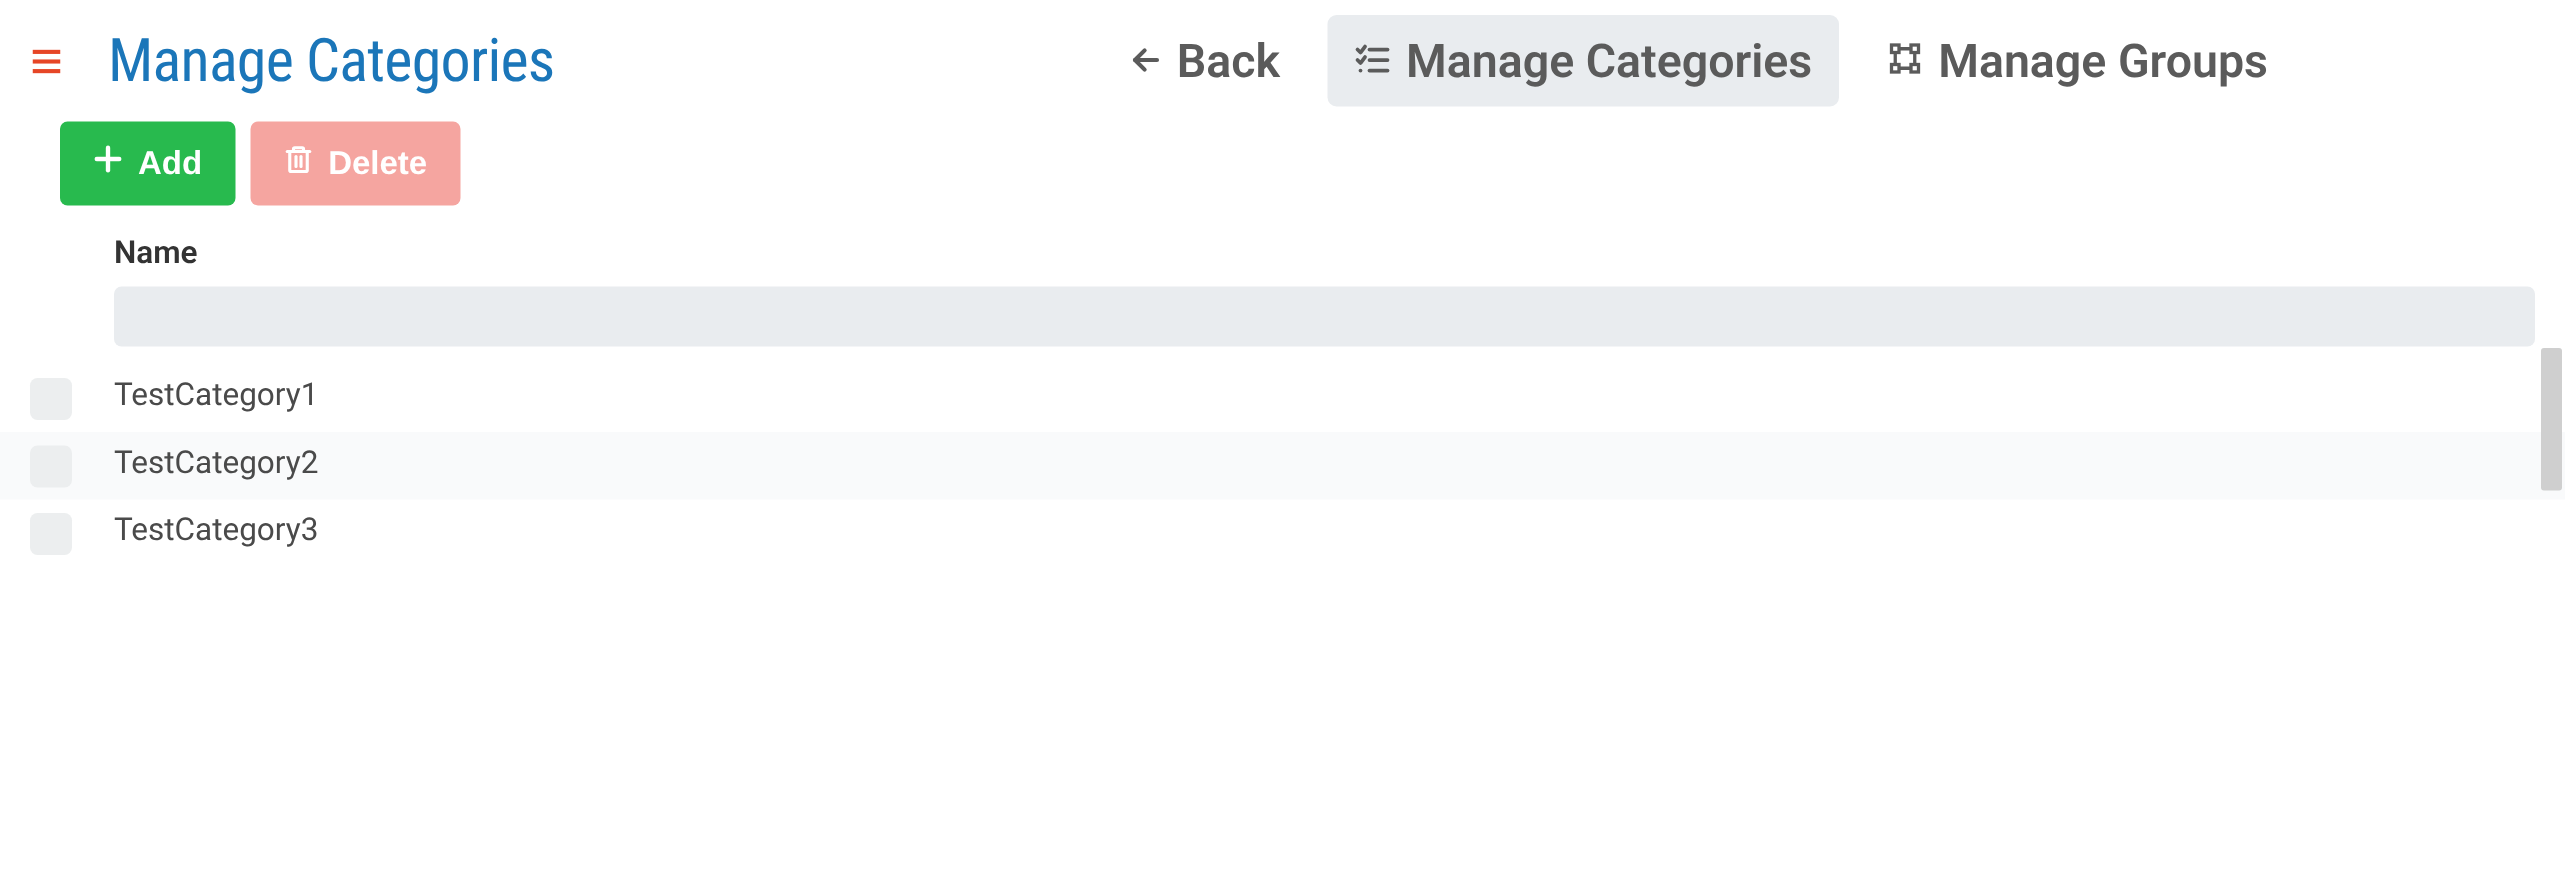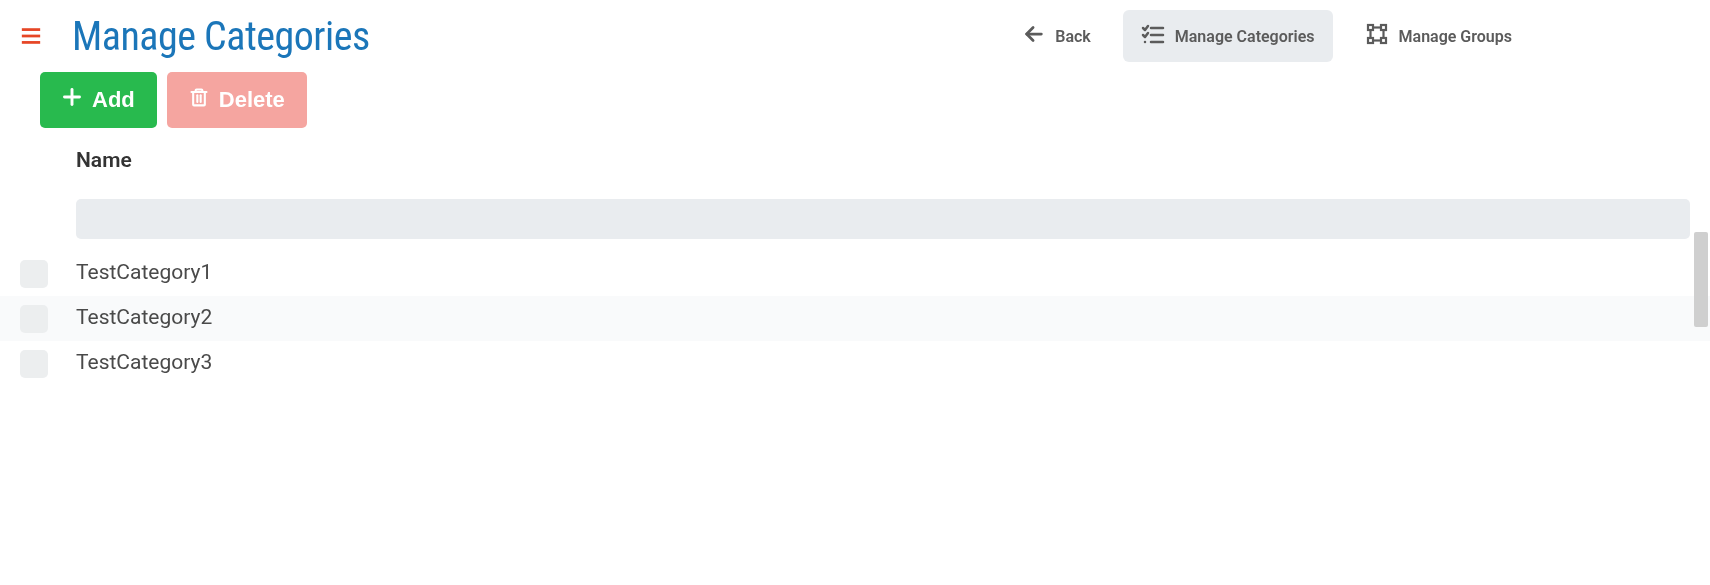--- a/index.html
+++ b/index.html
@@ -44,21 +44,21 @@
       padding-right: 160px;
     }
     .nav-item {
       display: inline-flex;
       align-items: center;
       gap: 10px;
       padding: 12px 18px;
       border-radius: 6px;
       cursor: pointer;
       color: #5b5b5b;
-      font-size: 16px;
+      font-size: 31px;
       font-weight: 600;
     }
     .nav-item.active {
       background: #e9ecef;
     }
     .nav-item svg {
       flex-shrink: 0;
     }
     .toolbar {
       display: flex;
@@ -84,21 +84,21 @@
     .btn-delete {
       background: #f5a5a0;
       justify-content: space-between;
     }
     .table-wrap {
       padding: 0 20px 0 20px;
     }
     .table-header {
       display: flex;
       align-items: center;
-      padding: 6px 0 27px 0;
+      padding: 6px 0 10px 0;
     }
     .checkbox-col {
       width: 56px;
       min-width: 56px;
       display: flex;
       align-items: center;
       justify-content: flex-start;
     }
     .name-col-header {
       font-size: 21px;

